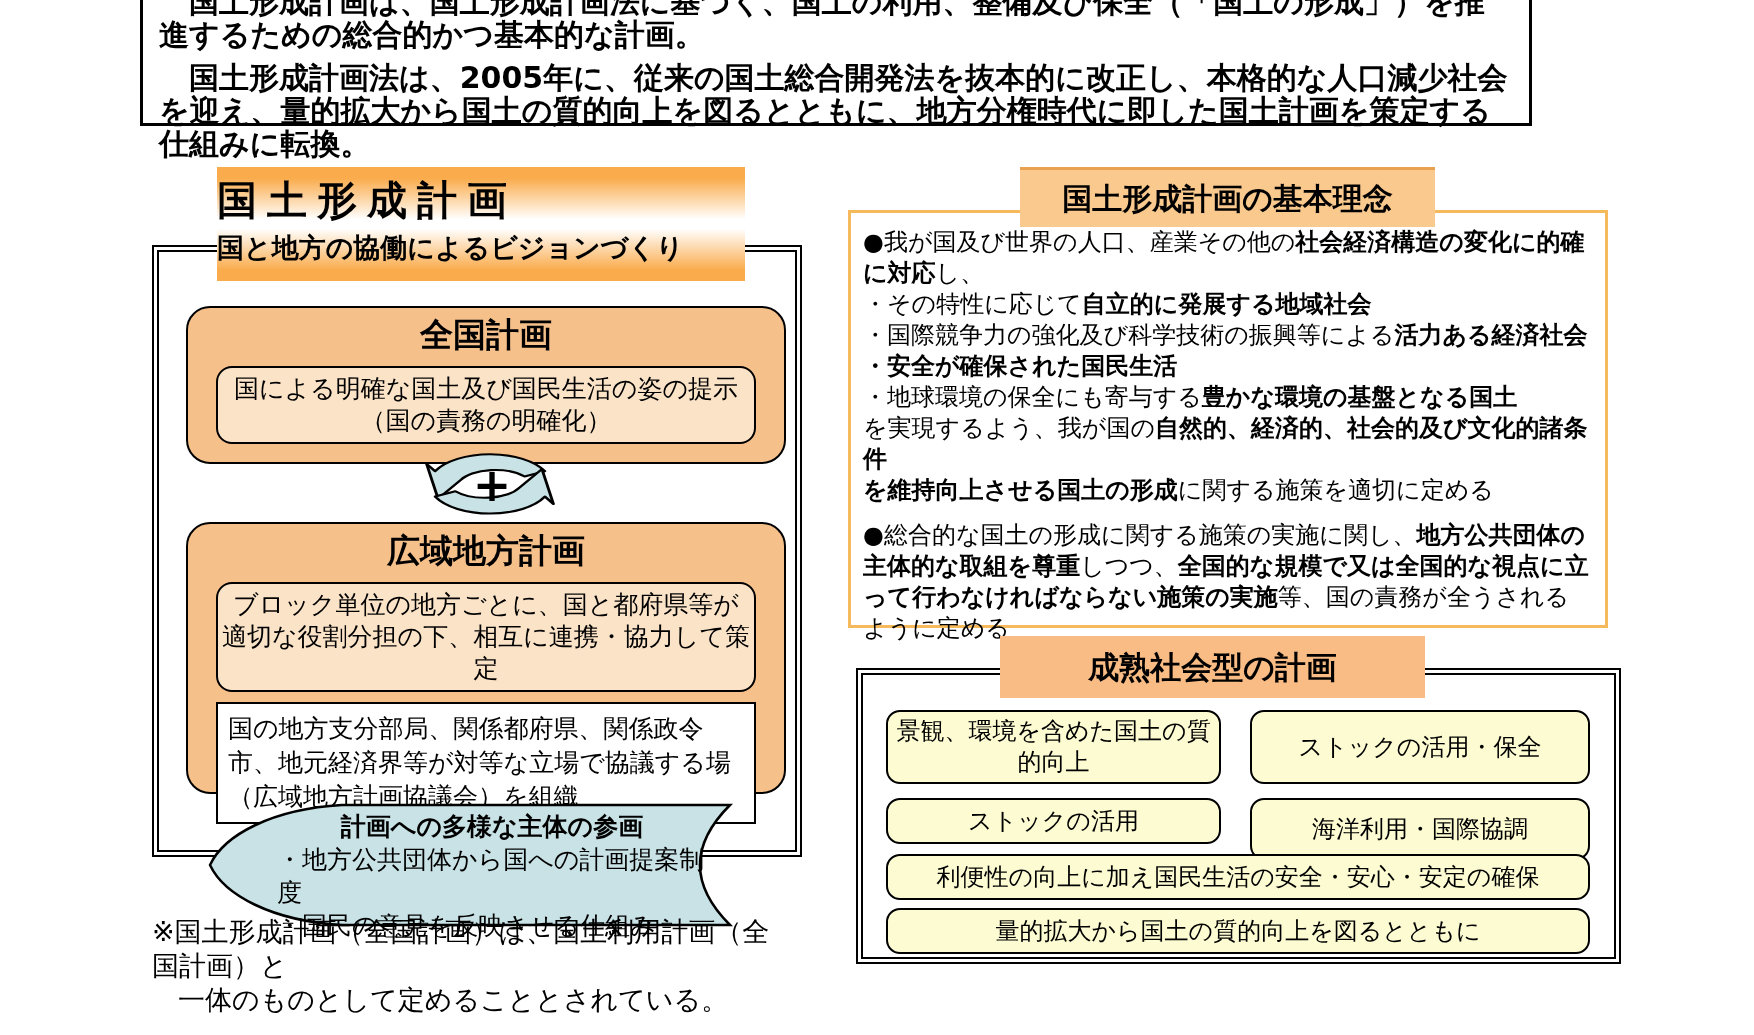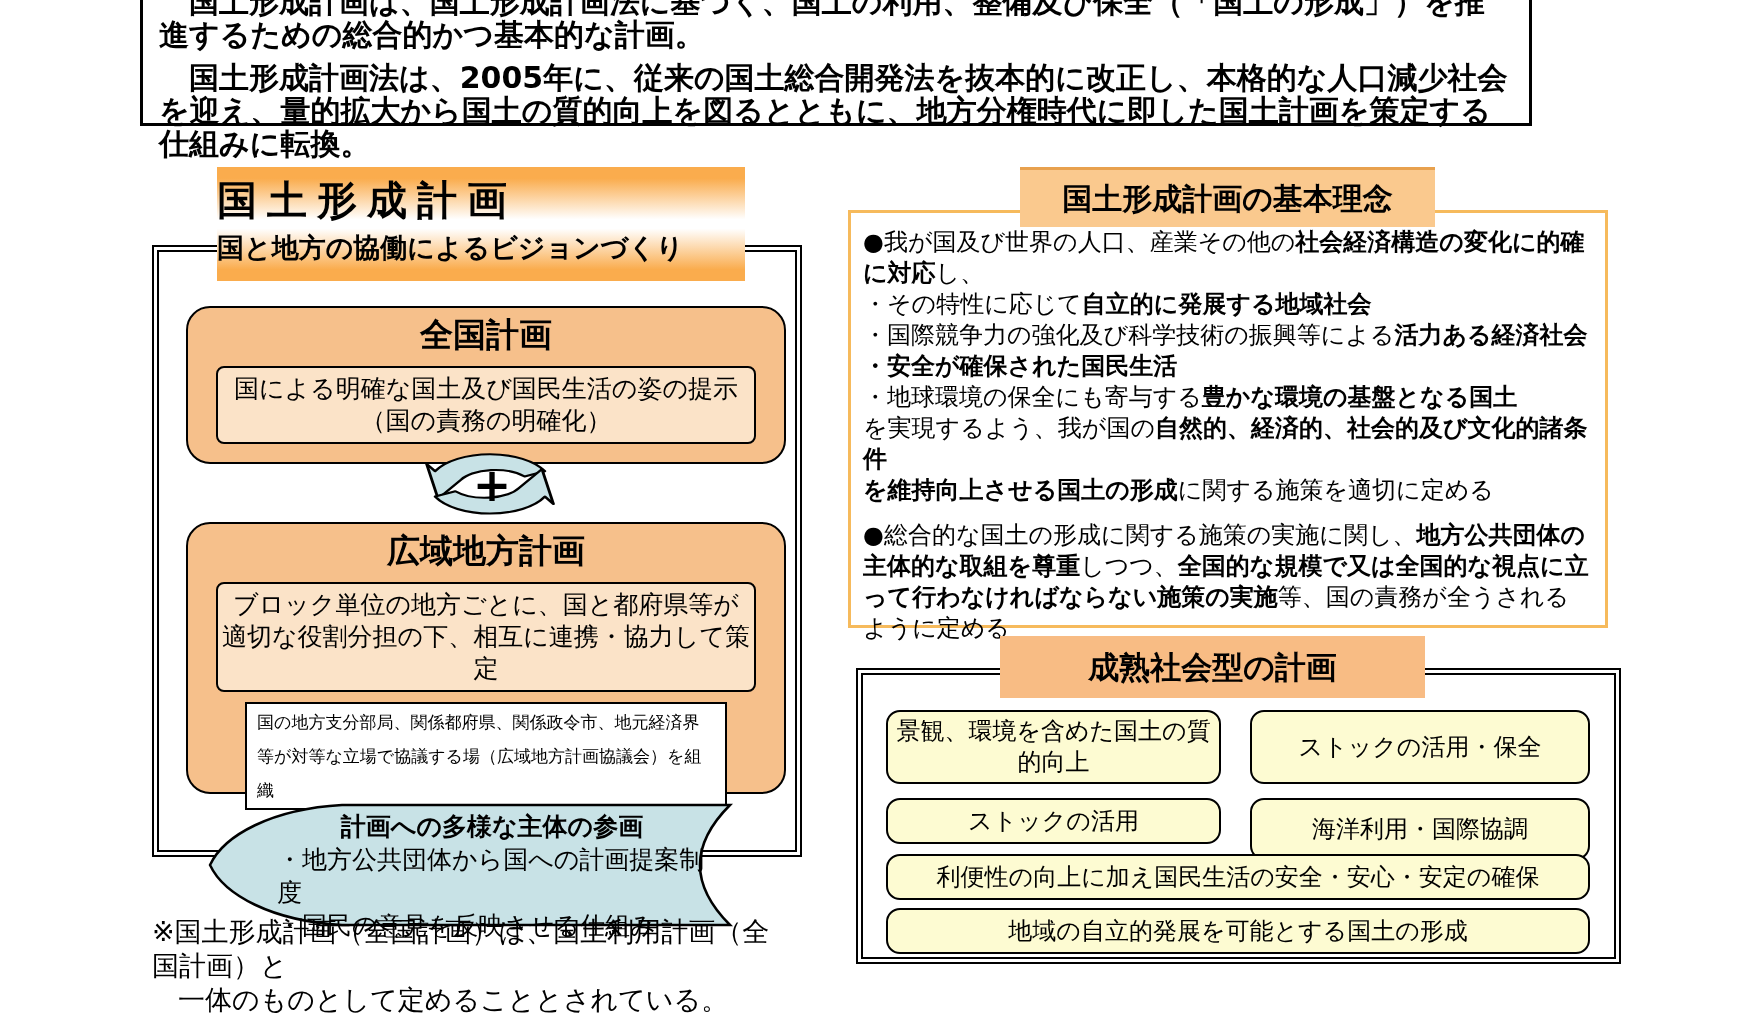--- a/index.html
+++ b/index.html
@@ -18,24 +18,24 @@
   .left-container{left:152px;top:245px;width:650px;height:612px;border:7px double #000;box-sizing:border-box;}
   .grad-header{left:217px;top:167px;width:528px;height:114px;
     background:linear-gradient(180deg,#FAAC4D 0%,#FAAC4D 10%,#ffffff 46%,#ffffff 54%,#FAAC4D 90%,#FAAC4D 100%);}
   .grad-header .t1{font-size:40px;font-weight:bold;letter-spacing:10px;margin-top:6px;}
   .grad-header .t2{font-size:27px;font-weight:bold;margin-top:2px;}
 
   .plan-box{background:#F6C08B;border:2px solid #000;border-radius:24px;box-sizing:border-box;text-align:center;}
   .zenkoku{left:186px;top:306px;width:600px;height:158px;}
   .kouiki{left:186px;top:522px;width:600px;height:272px;}
   .plan-title{font-size:33px;font-weight:bold;margin-top:5px;}
-  .inner-peach{background:#FBE3C8;border:2px solid #000;border-radius:8px;box-sizing:border-box;
+  .inner-peach{background:#FBE3C8;border:2px solid #000;border-radius:16px;box-sizing:border-box;
                font-size:25px;line-height:32px;margin:8px auto 0 auto;width:540px;padding:5px 4px;}
   .inner-white{background:#fff;border:2px solid #000;box-sizing:border-box;text-align:left;
-               font-size:17px;line-height:34px;margin:10px auto 0 auto;width:482px;padding:1px 10px;}
+               font-size:25px;line-height:34px;margin:10px auto 0 auto;width:540px;padding:8px 10px;}
 
   .cycle{left:415px;top:448px;width:150px;height:76px;}
   .cycle svg{display:block;width:150px;height:76px;}
   .plus{left:462px;top:455px;width:60px;text-align:center;font-size:46px;font-weight:bold;line-height:60px;}
 
   .banner{left:182px;top:798px;width:600px;height:134px;}
   .banner svg{position:absolute;left:0;top:0;width:600px;height:134px;}
   .banner-text{position:absolute;left:95px;top:12px;width:430px;text-align:left;font-size:25px;line-height:33px;}
   .banner-text .bt{font-weight:bold;text-align:center;}
 
@@ -122,15 +122,15 @@
   </div>
   <div class="abs principles-header">国土形成計画の基本理念</div>
 
   <div class="abs mature-container"></div>
   <div class="abs mature-header">成熟社会型の計画</div>
   <div class="abs ybox y-r1c1">景観、環境を含めた国土の質的向上</div>
   <div class="abs ybox y-r1c2">ストックの活用・保全</div>
   <div class="abs ybox y-r2c1">ストックの活用</div>
   <div class="abs ybox y-r2c2">海洋利用・国際協調</div>
   <div class="abs ybox y-r3">利便性の向上に加え国民生活の安全・安心・安定の確保</div>
-  <div class="abs ybox y-r4">地域の自立的発展を可能とする国土の形成</div>
+  <div class="abs ybox y-r4">量的拡大から国土の質的向上を図るとともに</div>
 
 </div>
 
 </body></html>

